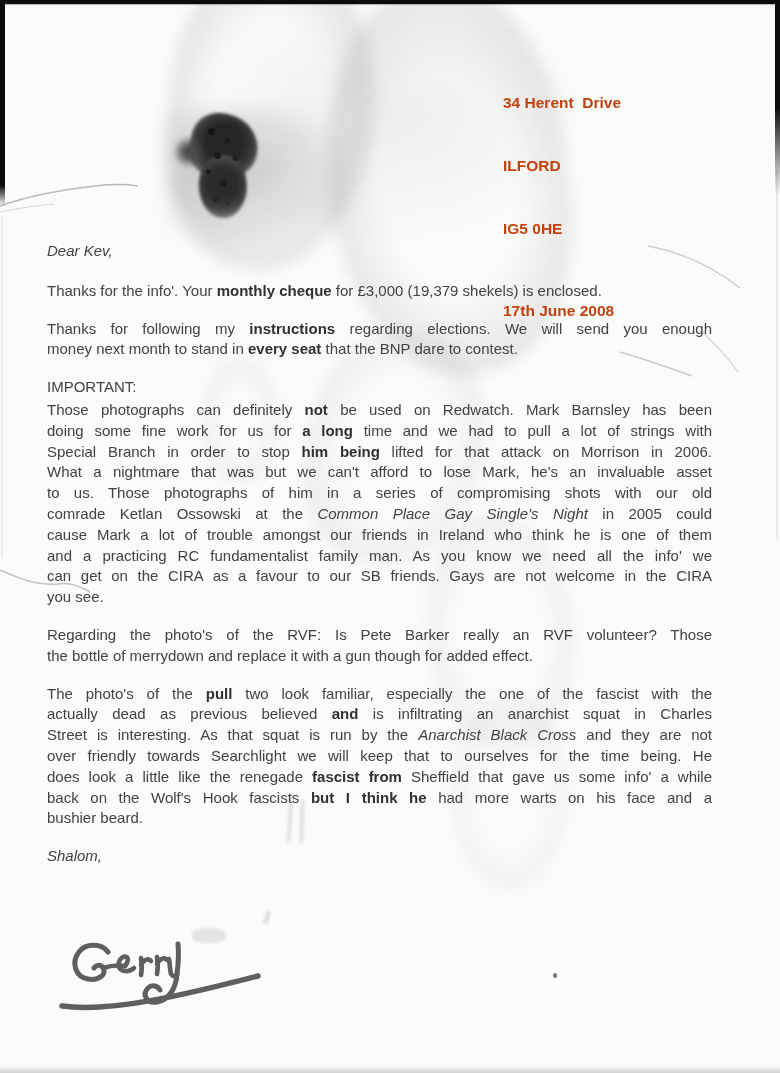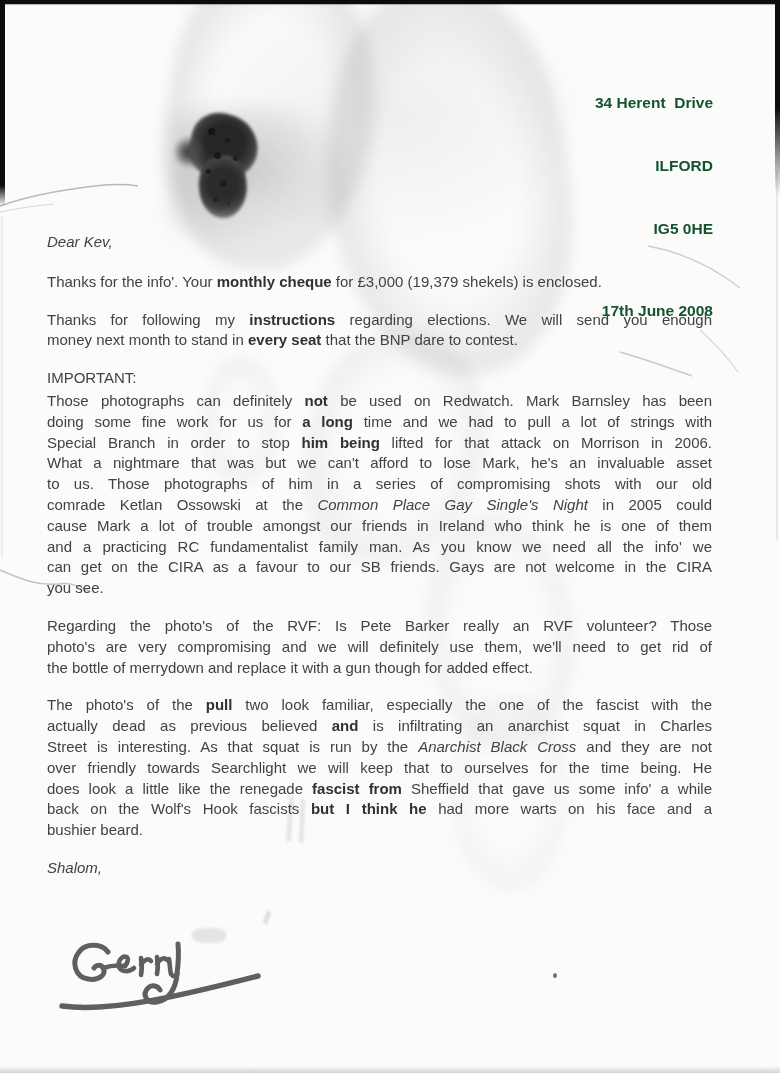--- a/index.html
+++ b/index.html
@@ -45,24 +45,24 @@
        box-shadow:16px 9px 0 -1px #1a1a1a, 6px 24px 0 0 #191919, 24px 27px 0 -1px #202020,
                   -3px 40px 0 -1px #1c1c1c, 12px 52px 0 0 #1d1d1d, 4px 68px 0 -1px #232323, 17px 72px 0 -2px #262626;}
   
   .ghost{position:absolute;pointer-events:none;filter:blur(1.6px);background:rgba(0,0,0,.10);}
   .gm1a{left:288px;top:796px;width:4px;height:46px;transform:rotate(4deg);}
   .gm1b{left:300px;top:799px;width:4px;height:44px;transform:rotate(2deg);}
   .gm2{left:192px;top:928px;width:34px;height:15px;border-radius:40%;background:rgba(0,0,0,.09);}
   .gm3{left:265px;top:911px;width:4px;height:13px;transform:rotate(18deg);background:rgba(0,0,0,.14);}
   .dot1{left:553px;top:973px;width:4px;height:5px;border-radius:50%;background:rgba(0,0,0,.55);filter:blur(.4px);}
   
-  .addr{position:absolute;left:503px;top:50px;width:210px;text-align:right;
-        font-weight:bold;font-size:15.5px;line-height:21px;color:#14532d;white-space:pre-wrap;}
+  .addr{position:absolute;left:503px;top:50px;width:210px;text-align:left;
+        font-weight:bold;font-size:15.5px;line-height:21px;color:#c2410c;white-space:pre-wrap;}
   .addr .date{margin-top:19px;}
-  .body{position:absolute;left:47px;top:232px;width:665px;font-size:15px;line-height:20.8px;}
+  .body{position:absolute;left:47px;top:241px;width:665px;font-size:15px;line-height:20.8px;}
   .salutation{font-style:italic;margin-bottom:19px;}
   .para{margin:2px 0 17px 0;}
   .paras > .para:nth-child(3){margin-bottom:2px;}
   .bline{line-height:20.8px;}
   .bline.j{text-align:justify;text-align-last:justify;}
   .run-i{font-style:italic;}
   .run-d{font-weight:700;color:#313131;}
   .signoff{font-style:italic;margin-top:16px;}
   
   .sig{position:absolute;left:56px;top:932px;width:212px;height:82px;}
@@ -141,21 +141,20 @@
           <div class="bline j"><span>What a nightmare that was but we can't afford to lose Mark, he's an invaluable asset</span></div>
           <div class="bline j"><span>to us. Those photographs of him in a series of compromising shots with our old</span></div>
           <div class="bline j"><span>comrade Ketlan Ossowski at the </span><span class="run-i">Common Place Gay Single's Night</span><span> in 2005 could</span></div>
           <div class="bline j"><span>cause Mark a lot of trouble amongst our friends in Ireland who think he is one of them</span></div>
           <div class="bline j"><span>and a practicing RC fundamentalist family man. As you know we need all the info' we</span></div>
           <div class="bline j"><span>can get on the CIRA as a favour to our SB friends. Gays are not welcome in the CIRA</span></div>
           <div class="bline"><span>you see.</span></div>
         </div>
         <div class="para">
           <div class="bline j"><span>Regarding the photo's of the RVF: Is Pete Barker really an RVF volunteer? Those</span></div>
-          <div class="bline j"><span>photo's are very compromising and we will definitely use them, we'll need to get rid of</span></div>
           <div class="bline"><span>the bottle of merrydown and replace it with a gun though for added effect.</span></div>
         </div>
         <div class="para">
           <div class="bline j"><span>The photo's of the </span><span class="run-d">pull</span><span> two look familiar, especially the one of the fascist with the</span></div>
           <div class="bline j"><span>actually dead as previous believed </span><span class="run-d">and</span><span> is infiltrating an anarchist squat in Charles</span></div>
           <div class="bline j"><span>Street is interesting. As that squat is run by the </span><span class="run-i">Anarchist Black Cross</span><span> and they are not</span></div>
           <div class="bline j"><span>over friendly towards Searchlight we will keep that to ourselves for the time being. He</span></div>
           <div class="bline j"><span>does look a little like the renegade </span><span class="run-d">fascist from</span><span> Sheffield that gave us some info' a while</span></div>
           <div class="bline j"><span>back on the Wolf's Hook fascists </span><span class="run-d">but I think he</span><span> had more warts on his face and a</span></div>
           <div class="bline"><span>bushier beard.</span></div>

